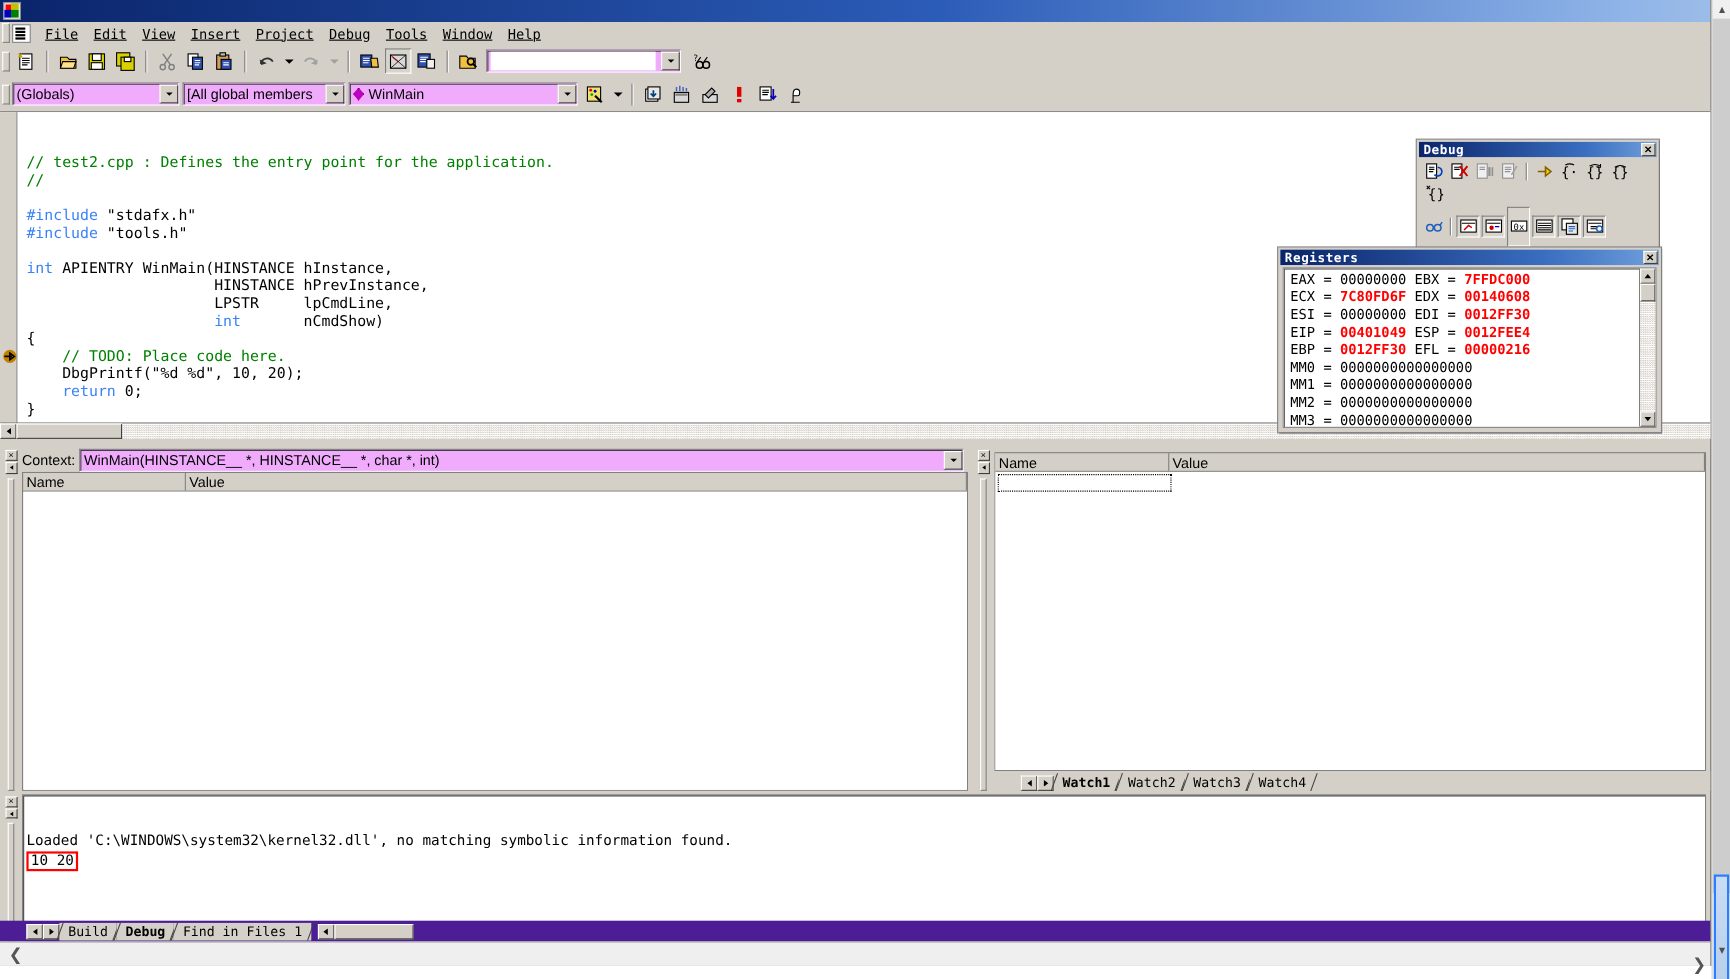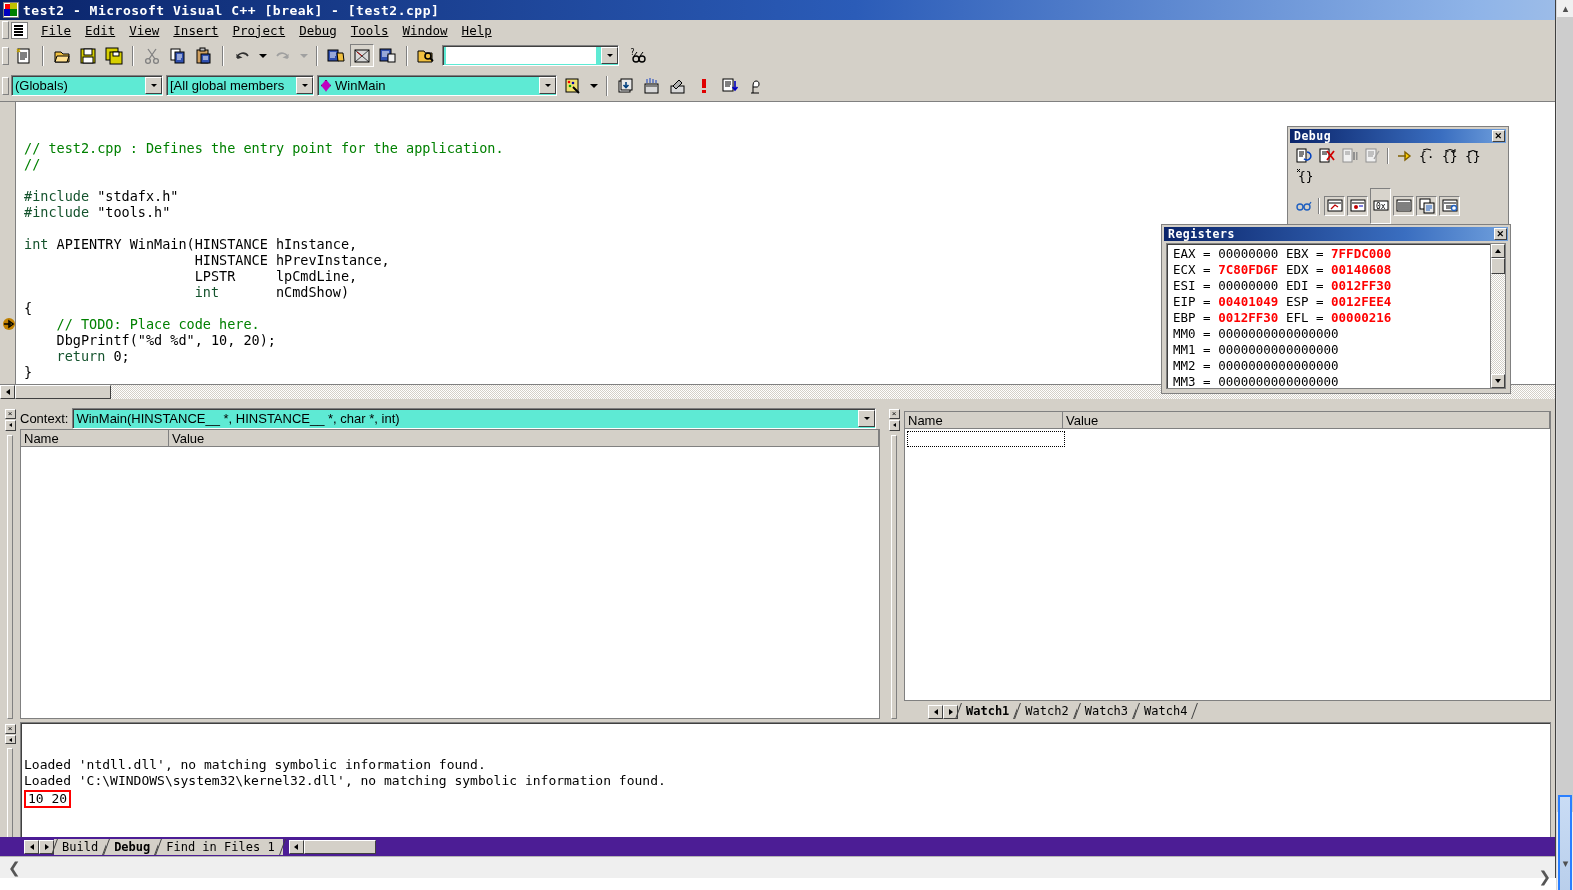--- a/index.html
+++ b/index.html
@@ -81,21 +81,21 @@
     border-left: 1px solid #808080; border-right: 1px solid #ffffff; flex:none; }
   .tb-btn {
     width: 24px; height: 23px; margin: 0 1px; flex: none;
     display: flex; align-items: center; justify-content: center;
     position: relative; cursor: default;
   }
   .tb-btn.pressed { border: 1px solid #808080; border-right-color:#fff; border-bottom-color:#fff;
                     background:#d8d4cc; }
   .tb-btn svg { display:block; }
   .tb-combo {
-    height: 21px; background: #5eead4;
+    height: 21px; background: #f0abfc;
     border: 1px solid #808080; border-right-color:#fff; border-bottom-color:#fff;
     box-shadow: inset 1px 1px 0 #404040;
     display:flex; align-items:center;
     font-family:"Liberation Sans", sans-serif; font-size: 13px;
     padding-left: 3px; color:#000; flex:none;
   }
   .tb-combo .arrow {
     margin-left:auto; width:17px; height:17px; flex:none;
     background:#d4d0c8;
     border:1px solid #fff; border-right-color:#404040; border-bottom-color:#404040;
@@ -115,21 +115,21 @@
     border-right: 1px solid #808080; position:relative;
   }
   .code {
     flex:1; background:#ffffff; position:relative;
     font-family: "DejaVu Sans Mono", monospace;
     font-size: 13.5px; line-height: 16px;
     padding: 6px 0 0 8px; white-space: pre; overflow: hidden;
     color:#000;
   }
   .c-com { color:#008000; }
-  .c-kw  { color:#14532d; }
+  .c-kw  { color:#3b82f6; }
   .arrow-marker {
     position:absolute; left:2px; width:13px; height:13px;
   }
   .ed-hscroll {
     position:absolute; left:0; bottom:0; height:15px; width:100%;
     background: repeating-conic-gradient(#d4d0c8 0% 25%, #ffffff 0% 50%) 0 0/2px 2px;
     border-top:1px solid #808080; display:flex; align-items:center;
   }
   .sb-btn {
     width:15px;height:14px;background:#d4d0c8;flex:none;
@@ -287,21 +287,20 @@
     border:2px solid #2a7fff;
   }
 </style>
 </head>
 <body>
 
 <div class="app">
 
   <div class="titlebar">
     <span class="title-icon"></span>
-    <span>test2 - Microsoft Visual C++ [break] - [test2.cpp]</span>
   </div>
 
   <div class="menubar">
     <span class="grip"></span>
     <span class="menu-doc-icon"></span>
     <span class="menu-item"><u>File</u></span>
     <span class="menu-item"><u>Edit</u></span>
     <span class="menu-item"><u>View</u></span>
     <span class="menu-item"><u>Insert</u></span>
     <span class="menu-item"><u>Project</u></span>
@@ -436,21 +435,21 @@
       <span class="arrow">
           <span class="caret-dn sm"></span>
         </span>
     </span>
     <span class="tb-combo" style="width:148px;margin-left:3px">
       <span>[All global members</span>
       <span class="arrow">
           <span class="caret-dn sm"></span>
         </span>
     </span>
-    <span class="tb-combo" style="width:240px;margin-left:3px">
+    <span class="tb-combo" style="width:208px;margin-left:3px">
       <span style="display:inline-block;width:10px;height:12px;background:#c000c0;border:1px solid #600060;margin-right:4px;clip-path:polygon(50% 0,100% 50%,50% 100%,0 50%)"></span>
       <span>WinMain</span>
       <span class="arrow">
           <span class="caret-dn sm"></span>
         </span>
     </span>
     <span class="tb-btn" style="margin-left:4px">
       <svg width="18" height="18">
           <rect x="2" y="2" width="12" height="13" fill="#f0e070" stroke="#000"></rect>
           <circle cx="5" cy="5" r="1.3" fill="#f00"></circle>
@@ -778,21 +777,21 @@
   <div class="output">
     <div class="pane-gripbar">
       <span class="mini-btn">×</span>
       <span class="mini-btn">
           <span class="caret-lf" style="border-right-width:3px;border-top-width:2px;border-bottom-width:2px"></span>
         </span>
       <span class="vgrip"></span>
     </div>
     <div style="flex:1;display:flex;flex-direction:column;min-width:0">
       <div class="out-text">
-        <div id="out-lines"><div>Loaded 'ntdll.dll', no matching symbolic information found.</div><div>Loaded 'C:\WINDOWS\system32\kernel32.dll', no matching symbolic information found.</div><div><span class="hl-box" style="border-color: rgb(255, 0, 0);">10 20</span></div></div>
+        <div id="out-lines"><div>Loaded 'C:\WINDOWS\system32\kernel32.dll', no matching symbolic information found.</div><div><span class="hl-box" style="border-color: rgb(255, 0, 0);">10 20</span></div></div>
       </div>
     </div>
   </div>
 
   <div class="out-tabs" style="position:absolute;left:0;bottom:22px;right:0;height:19px">
     <span class="tnav">
         <span class="caret-lf"></span>
       </span>
     <span class="tnav">
         <span class="caret-rt"></span>

